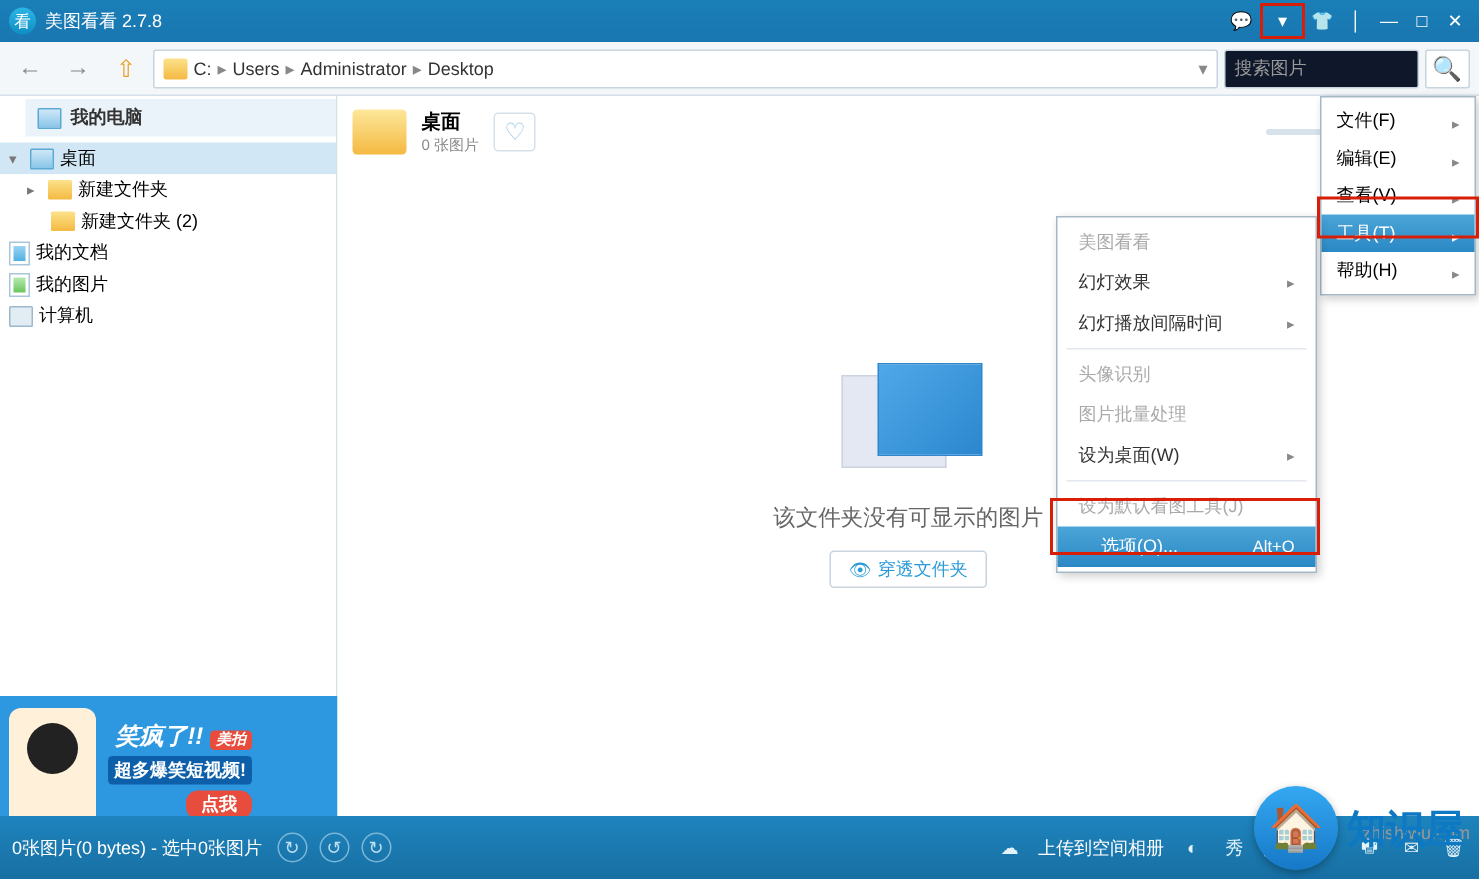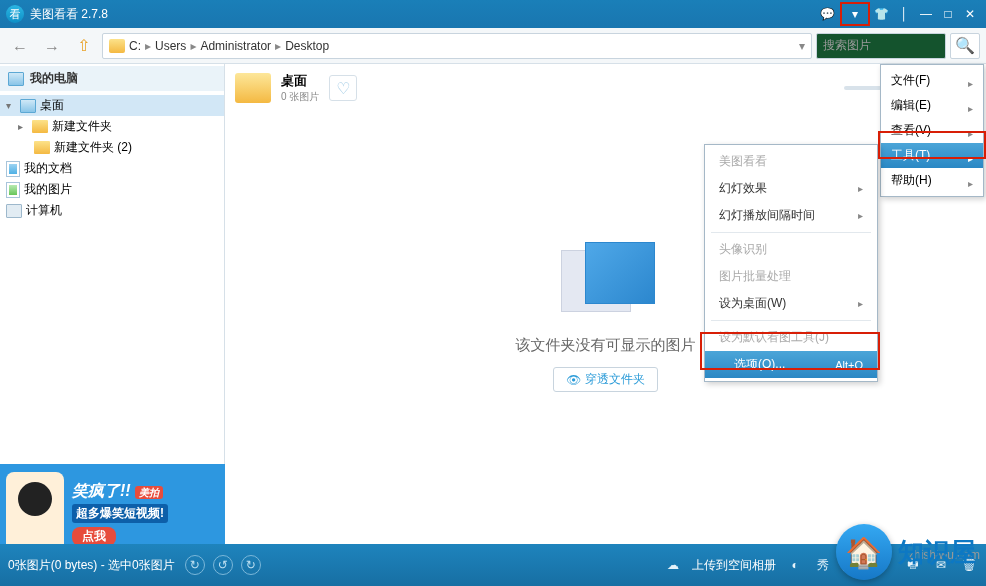--- a/index.html
+++ b/index.html
@@ -10,25 +10,25 @@
 .titlebar-btns { display: flex; gap: 2px; align-items: center; }
 .titlebar-btn { width: 20px; height: 18px; display: flex; align-items: center; justify-content: center; font-size: 12px; cursor: pointer; }
 .menu-trigger-box { border: 2px solid #d81e06; padding: 1px 3px; }
 .toolbar { height: 36px; background: #f4f7f9; border-bottom: 1px solid #d6e0e8; display: flex; align-items: center; padding: 0 6px; gap: 4px; }
 .nav-btn { width: 28px; height: 28px; display: flex; align-items: center; justify-content: center; color: #888; font-size: 16px; cursor: pointer; }
 .breadcrumb { flex: 1; height: 26px; border: 1px solid #c8d4de; background: #fff; display: flex; align-items: center; padding: 0 6px; font-size: 12px; gap: 4px; border-radius: 2px; }
 .breadcrumb .bc-icon { width: 16px; height: 14px; background: linear-gradient(#fce28a, #f4b942); border-radius: 2px; }
 .breadcrumb .sep { color: #888; }
 .breadcrumb .bc-item { color: #333; cursor: pointer; }
 .breadcrumb .drop { margin-left: auto; color: #888; }
-.search-box { width: 130px; height: 26px; border: 1px solid #c8d4de; background: #14532d; padding: 0 6px; font-size: 12px; color: #999; display: flex; align-items: center; border-radius: 2px; }
+.search-box { width: 130px; height: 26px; border: 1px solid #c8d4de; background: #0f172a; padding: 0 6px; font-size: 12px; color: #999; display: flex; align-items: center; border-radius: 2px; }
 .search-btn { width: 30px; height: 26px; border: 1px solid #c8d4de; background: #fff; display: flex; align-items: center; justify-content: center; color: #2a9bd8; border-radius: 2px; }
 .body-area { display: flex; height: 498px; }
 .sidebar { width: 225px; background: #fff; border-right: 1px solid #d6e0e8; padding-top: 2px; font-size: 12px; position: relative; }
-.side-header { display: flex; align-items: center; padding: 4px 8px; font-weight: bold; color: #333; gap: 6px; background: #eaf3f9; }
+.side-header { display: flex; align-items: center; padding: 4px 8px; font-weight: bold; color: #333; gap: 6px; background: #eaf3f9; margin-left: 17px; }
 .side-computer-icon { width: 16px; height: 14px; background: linear-gradient(#cfe8f7, #89c5e8); border: 1px solid #5ca8d4; border-radius: 1px; }
 .tree { padding: 4px 0; }
 .tree-item { display: flex; align-items: center; padding: 2px 6px; gap: 4px; cursor: pointer; }
 .tree-item.sel { background: #d2e7f6; }
 .tree-indent1 { padding-left: 18px; }
 .tree-indent2 { padding-left: 34px; }
 .expander { width: 10px; color: #777; font-size: 10px; }
 .folder-icon { width: 16px; height: 13px; background: linear-gradient(#fce28a, #f4b942); border-radius: 1px; }
 .doc-icon { width: 14px; height: 16px; background: #fff; border: 1px solid #a8c5db; position: relative; }
 .doc-icon.blue::after { content:""; position:absolute; inset:2px; background: linear-gradient(#9cd3f2, #4fb1e5); }
@@ -46,21 +46,21 @@
 .sort-btn { height: 26px; border: 1px solid #d6e0e8; border-radius: 3px; padding: 0 6px; font-size: 12px; display: flex; align-items: center; gap: 4px; }
 .empty-area { text-align: center; padding-top: 130px; }
 .empty-img { width: 105px; height: 80px; margin: 0 auto 14px; position: relative; }
 .empty-img .eback { position:absolute; left:8px; top:8px; width:70px; height:62px; background:#e4e8f2; border:1px solid #ccd2e0; }
 .empty-img .efront { position:absolute; left:32px; top:0; width:70px; height:62px; background:linear-gradient(135deg,#4fa8e8,#2c87ce); border:1px solid #2c87ce; }
 .empty-text { font-size: 15px; color: #666; margin-bottom: 12px; }
 .see-through-btn { display: inline-flex; align-items: center; gap: 4px; padding: 3px 12px; border: 1px solid #c8d4de; border-radius: 3px; font-size: 12px; color: #2a9bd8; cursor: pointer; }
 .ad-banner { position: absolute; left: 0; bottom: 0; width: 225px; height: 98px; background: #2d97e0; color:#fff; display:flex; align-items:center; padding:6px; }
 .ad-char { width:58px; height:82px; background:#fff0d9; border-radius:8px; position:relative; }
 .ad-char::after { content:""; position:absolute; top:10px; left:50%; transform:translateX(-50%); width:34px; height:34px; background:#222; border-radius:50%; }
-.ad-text { margin-left:8px; font-size:13px; font-weight:bold; }
+.ad-text { margin-left:8px; font-size:13px; font-weight:bold;text-align:right; }
 .ad-text .line1 { font-style:italic; font-size:16px; }
 .ad-text .line2 { background:#0d5fa9; padding:1px 4px; border-radius:3px; margin-top:2px; display:inline-block; font-size:12px; }
 .ad-text .btn { background:#e74c3c; padding:1px 10px; border-radius:8px; margin-top:4px; display:inline-block; font-size:12px; }
 .statusbar { position:absolute; left:0; right:0; bottom:0; height:42px; background:linear-gradient(#1e84bd, #176fa3); color:#fff; font-size:12px; display:flex; align-items:center; padding:0 8px; gap:10px; }
 .statusbar .sbleft { flex:0 0 auto; }
 .statusbar .sbmid { flex:1; display:flex; align-items:center; gap:8px; color:#cfe6f2; }
 .statusbar .circ { width:20px; height:20px; border:1px solid #7ab7d9; border-radius:50%; display:flex; align-items:center; justify-content:center; color:#bcdff1; font-size:12px; }
 .statusbar .sbright { display:flex; align-items:center; gap:10px; }
 .sbright .sicn { width:18px; height:18px; display:flex; align-items:center; justify-content:center; color:#e4f2fa; }
 .menu-panel { position:absolute; right:2px; top:0; width:104px; background:#fff; border:1px solid #a5b8c7; box-shadow:2px 2px 6px rgba(0,0,0,0.2); font-size:12px; padding:3px 0; z-index:20; }

